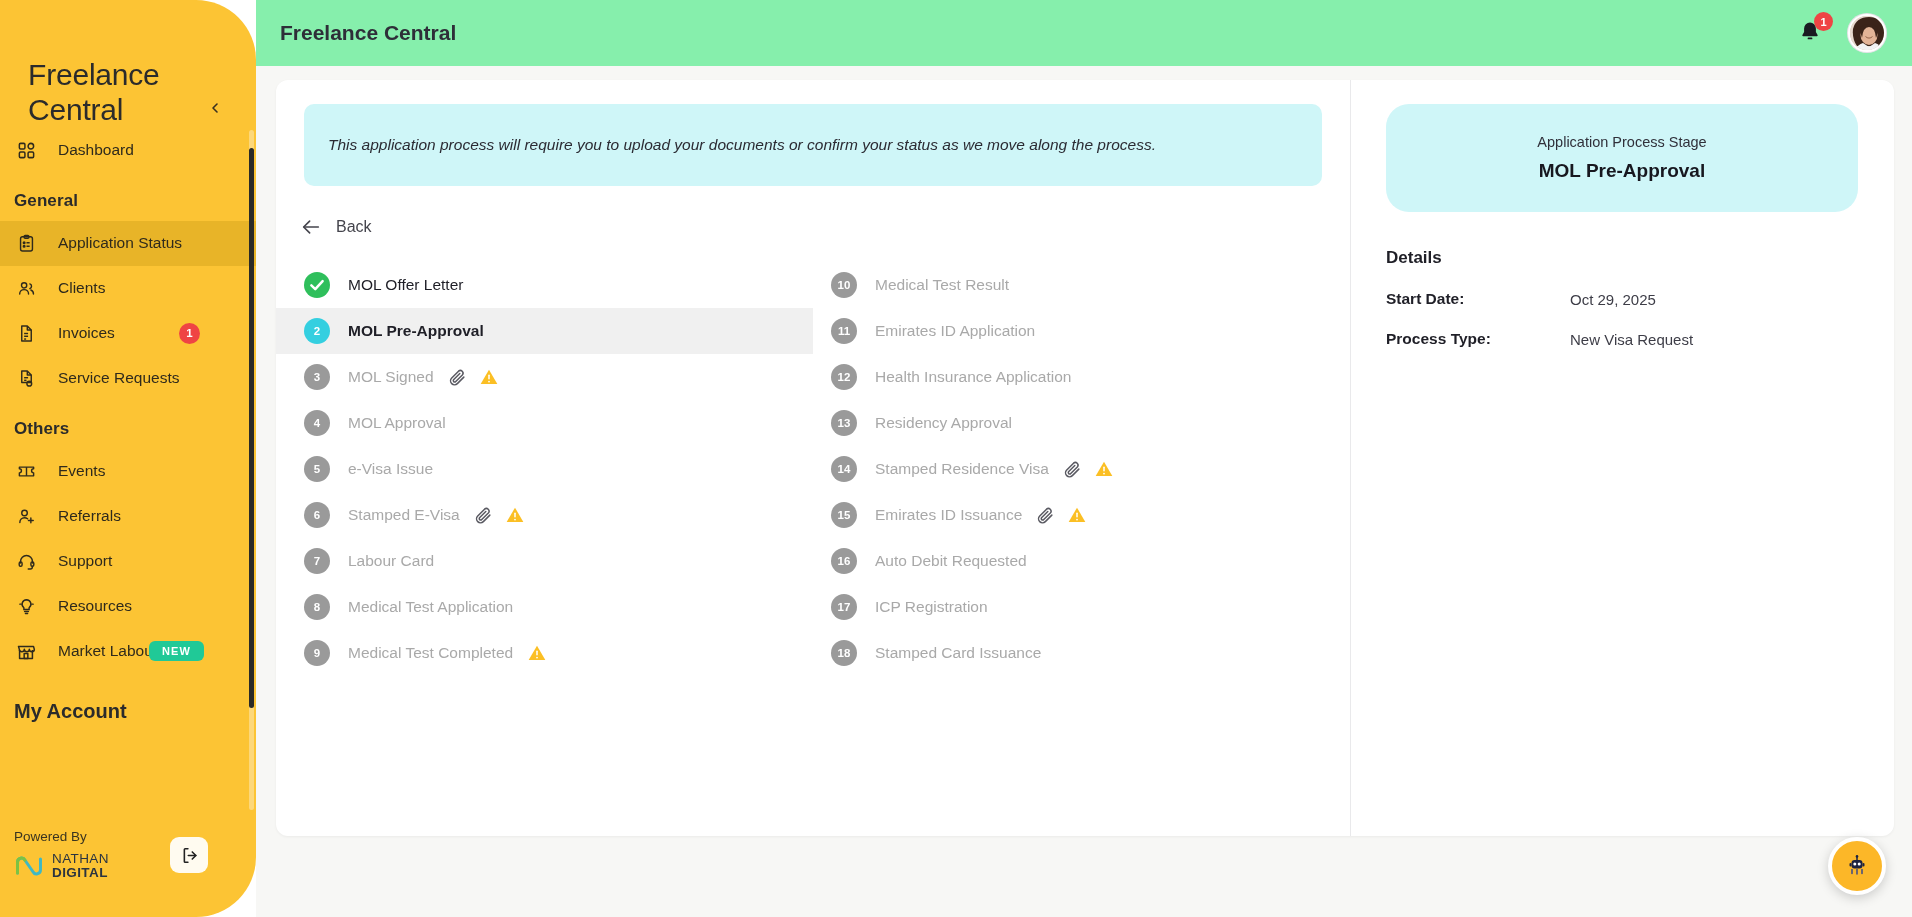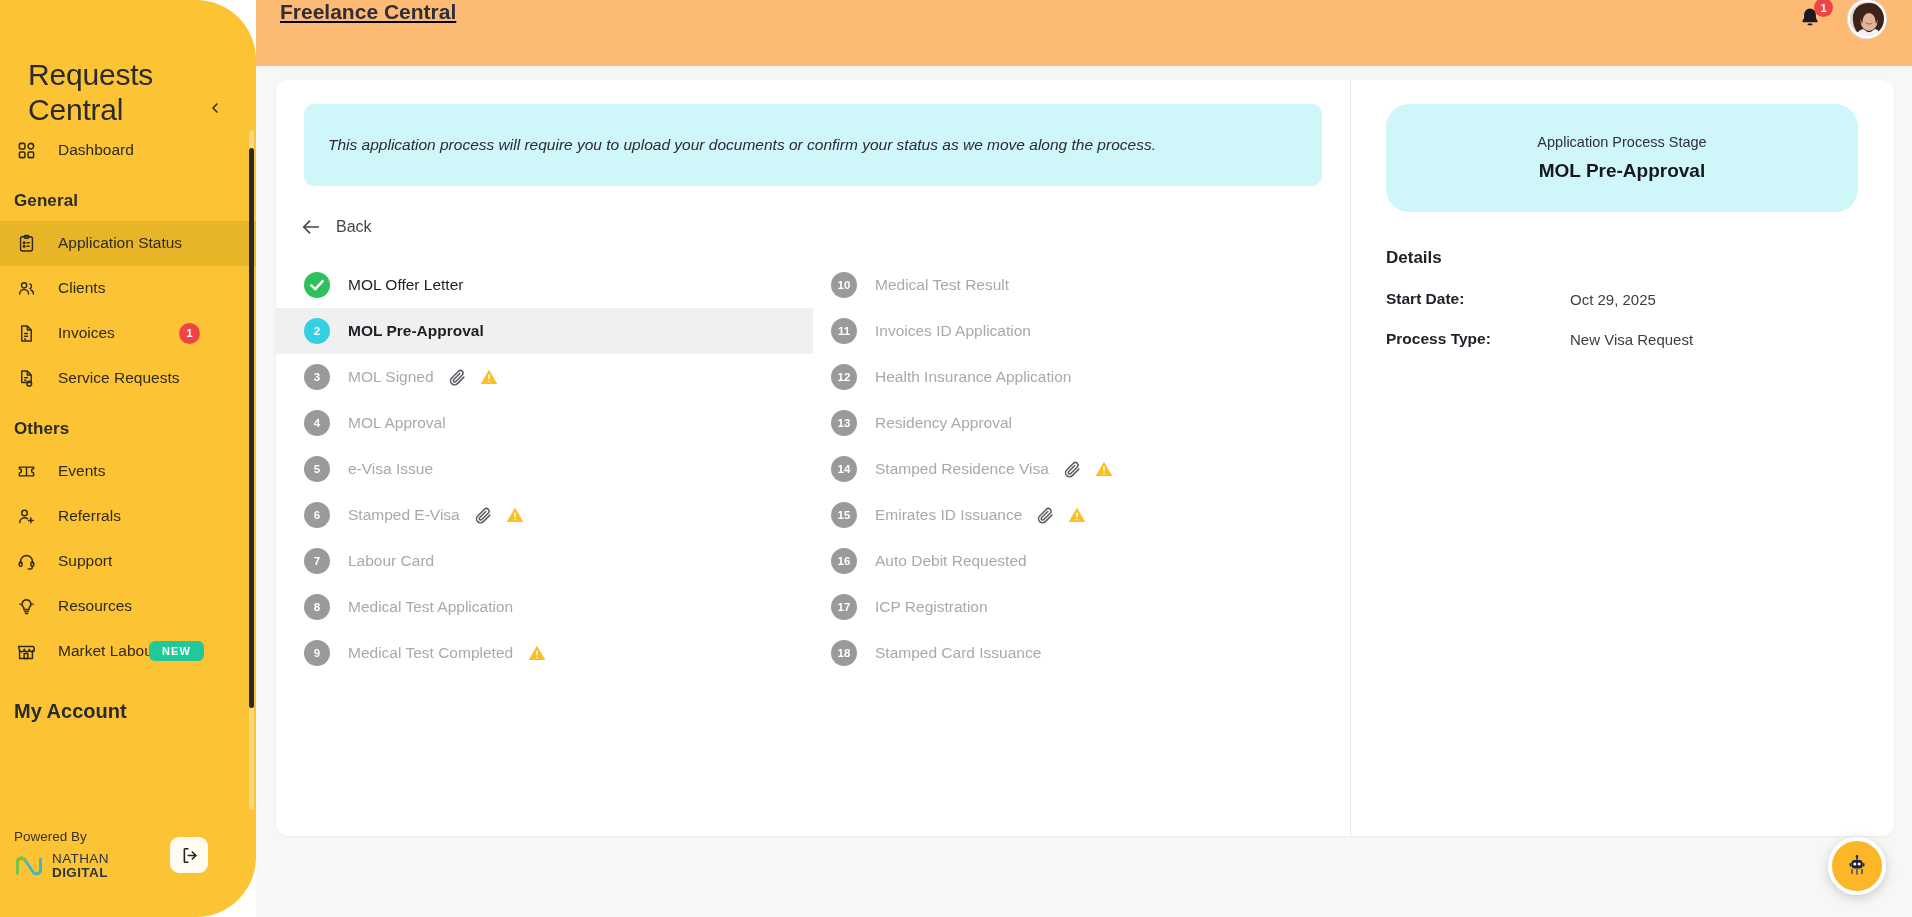--- a/index.html
+++ b/index.html
@@ -114,24 +114,23 @@
     position: absolute; right: 2px; top: 148px;
     width: 5px; height: 560px;
     background: #2a2a26; border-radius: 3px;
     cursor: pointer;
   }
 
   
   #topbar {
     position: absolute; left: 256px; top: 0;
     width: 1656px; height: 66px;
-    background: #fdba74;
-    display: flex; align-items: flex-start;
+    background: #86efac;
+    display: flex; align-items: center;
     z-index: 10;
-    text-decoration: underline;
   }
   #page-title {
     margin-left: 24px;
     font-size: 21px; font-weight: 600; color: #2e2e38;
   }
   #topbar-right {
     position: absolute; right: 26px;
     display: flex; align-items: center; gap: 24px;
   }
   #bell-wrap { position: relative; cursor: pointer; width: 26px; height: 26px; }
@@ -269,21 +268,21 @@
     display: flex; align-items: center; justify-content: center;
     cursor: pointer; z-index: 30;
   }
 </style>
 </head>
 <body>
 
 <div id="sidebar">
 
   <div id="brand">
-    <div class="brand-text">Requests</div>
+    <div class="brand-text">Freelance</div>
     <div class="brand-text">Central</div>
   </div>
 
   <div id="collapse-btn">
     <svg width="16" height="16" viewBox="0 0 24 24" fill="none" stroke="currentColor" stroke-width="2.4" stroke-linecap="round" stroke-linejoin="round">
         <polyline points="15 18 9 12 15 6"></polyline>
       </svg>
   </div>
 
   <div id="nav-top">
@@ -557,21 +556,21 @@
               </span>
             </div>
           </div>
         <div class="steps-col col-right" id="col-right">
             <div class="step-row">
               <span class="step-marker">10</span>
               <span class="step-label">Medical Test Result</span>
             </div>
             <div class="step-row">
               <span class="step-marker">11</span>
-              <span class="step-label">Invoices ID Application</span>
+              <span class="step-label">Emirates ID Application</span>
             </div>
             <div class="step-row">
               <span class="step-marker">12</span>
               <span class="step-label">Health Insurance Application</span>
             </div>
             <div class="step-row">
               <span class="step-marker">13</span>
               <span class="step-label">Residency Approval</span>
             </div>
             <div class="step-row">

